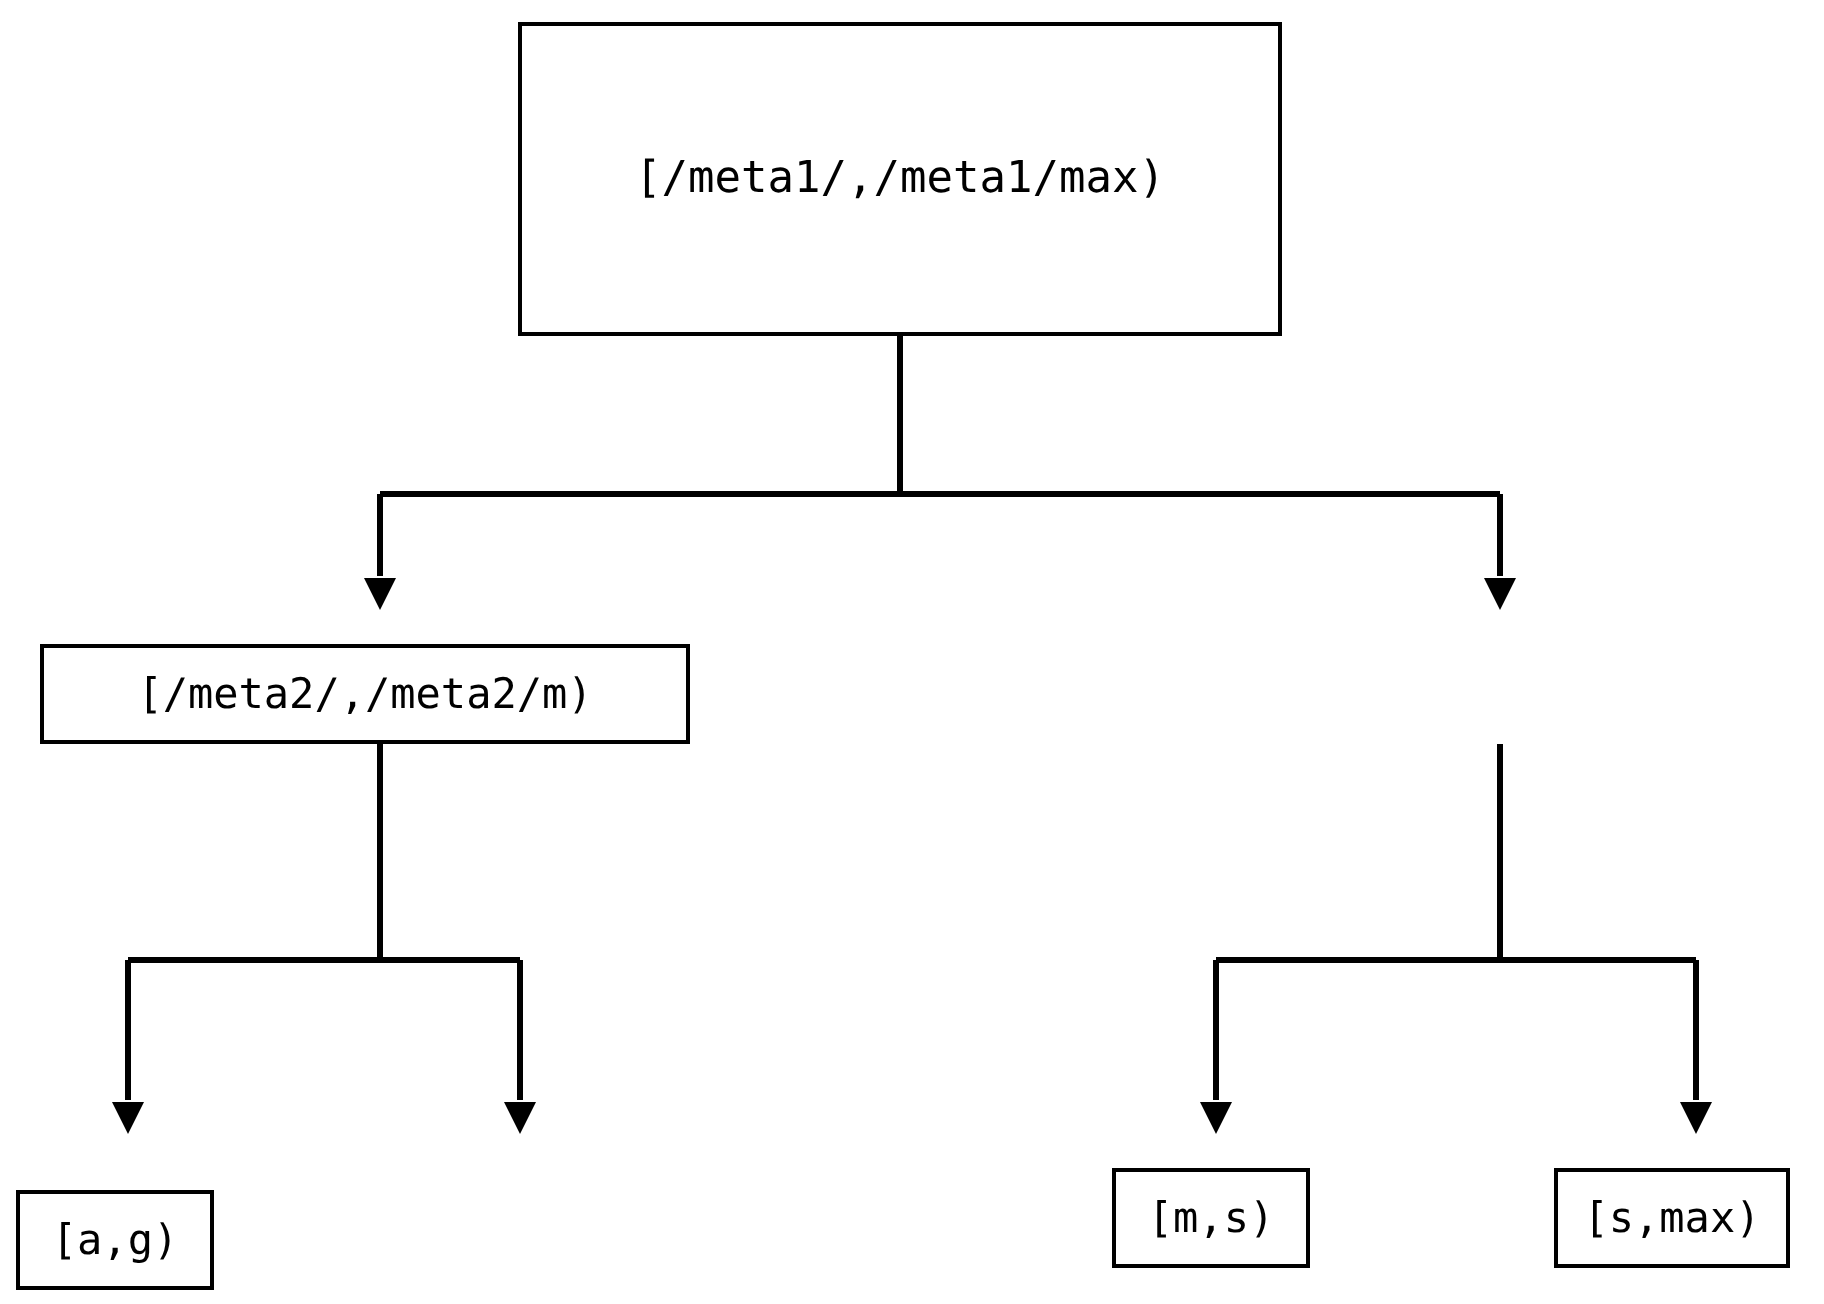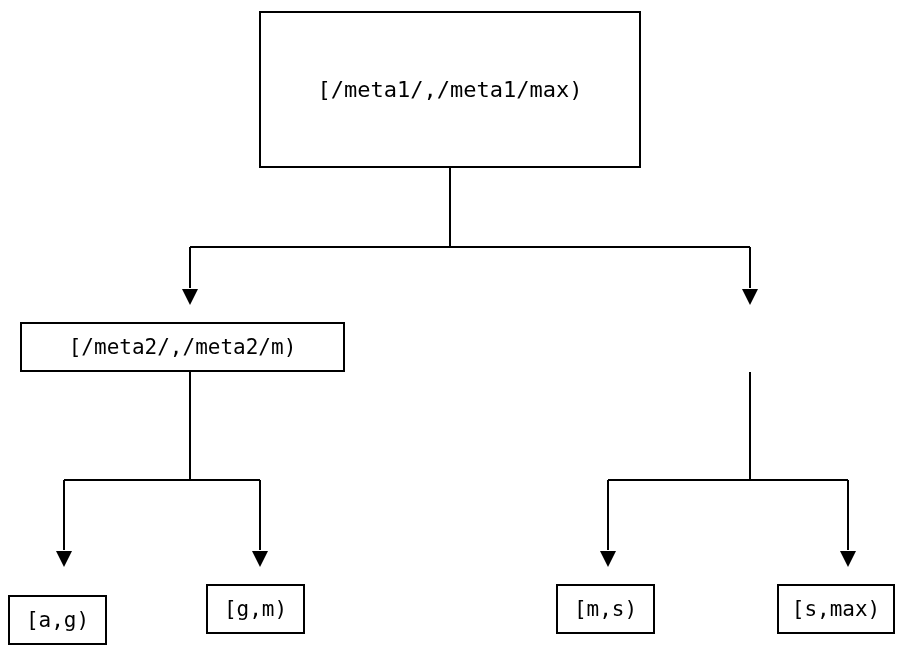--- a/index.html
+++ b/index.html
@@ -135,23 +135,20 @@
 
   <div class="node" id="node-mid-left">
     <span class="node-label">[/meta2/,/meta2/m)</span>
   </div>
 
 
   <div class="node" id="node-leaf-ag">
     <span class="node-label">[a,g)</span>
   </div>
 
-  <div class="node" id="node-leaf-gm">
-    <span class="node-label">[g,m)</span>
-  </div>
 
   <div class="node" id="node-leaf-ms">
     <span class="node-label">[m,s)</span>
   </div>
 
   <div class="node" id="node-leaf-smax">
     <span class="node-label">[s,max)</span>
   </div>
 
 </div>

